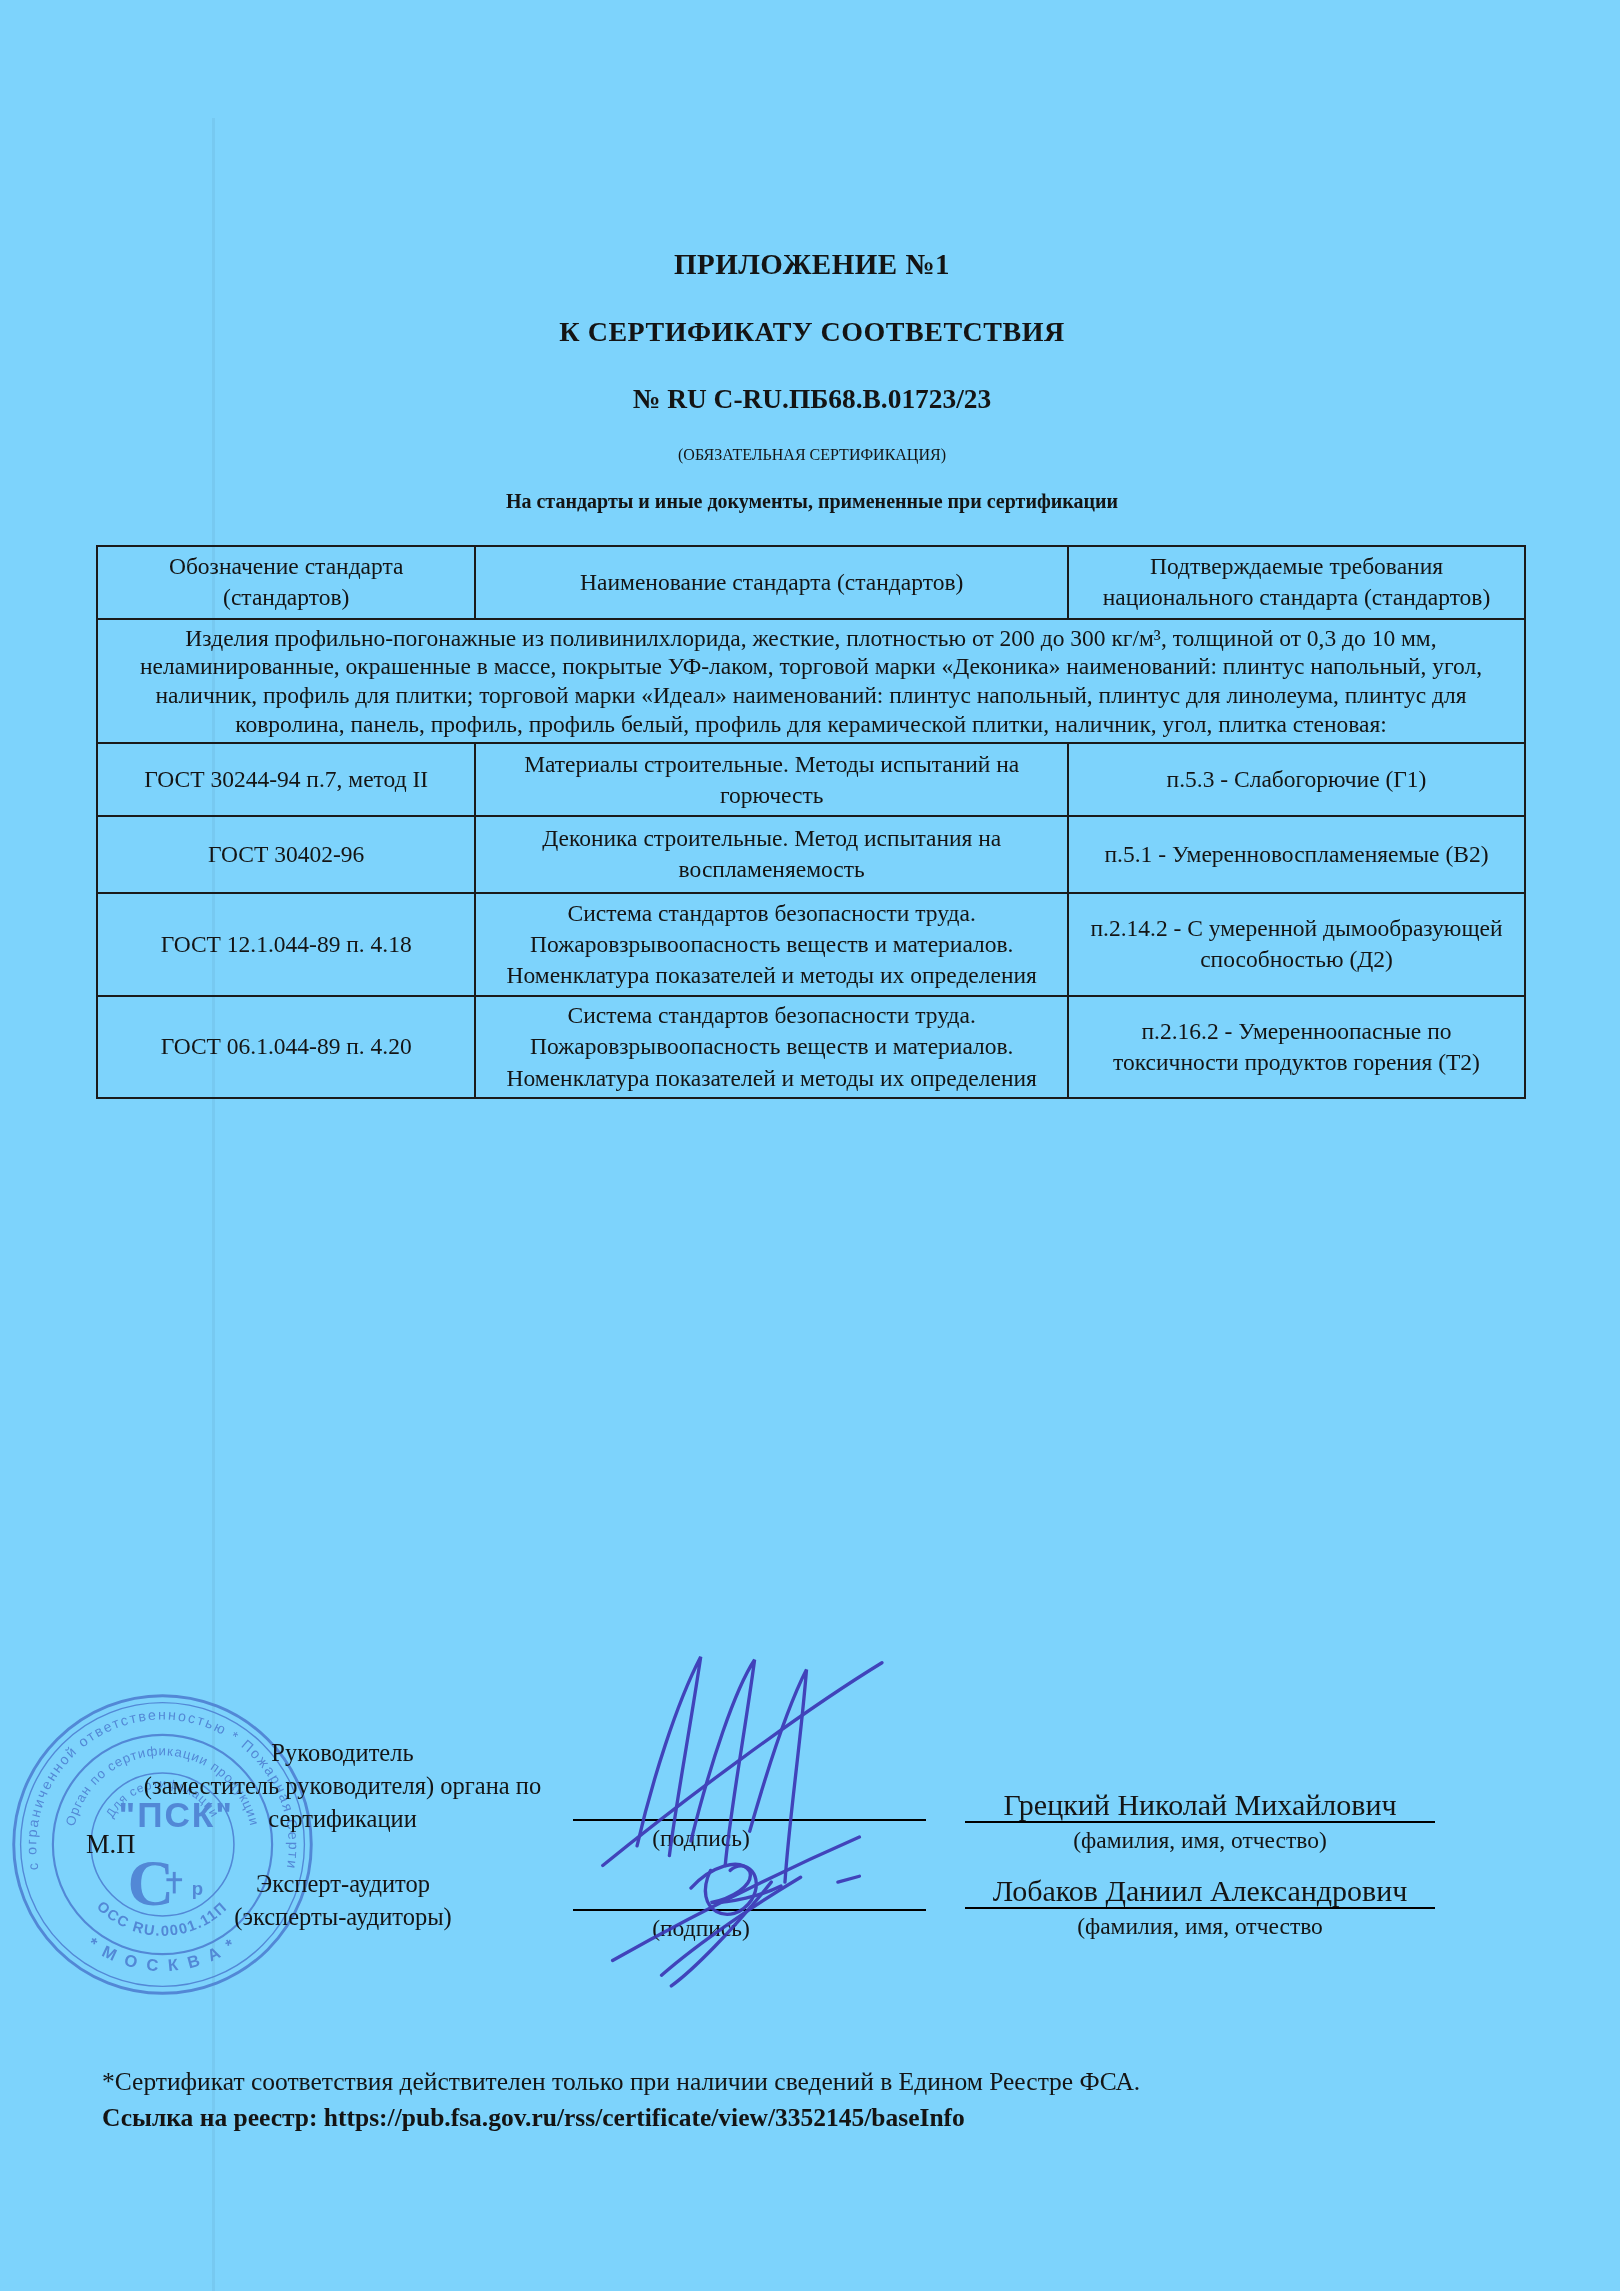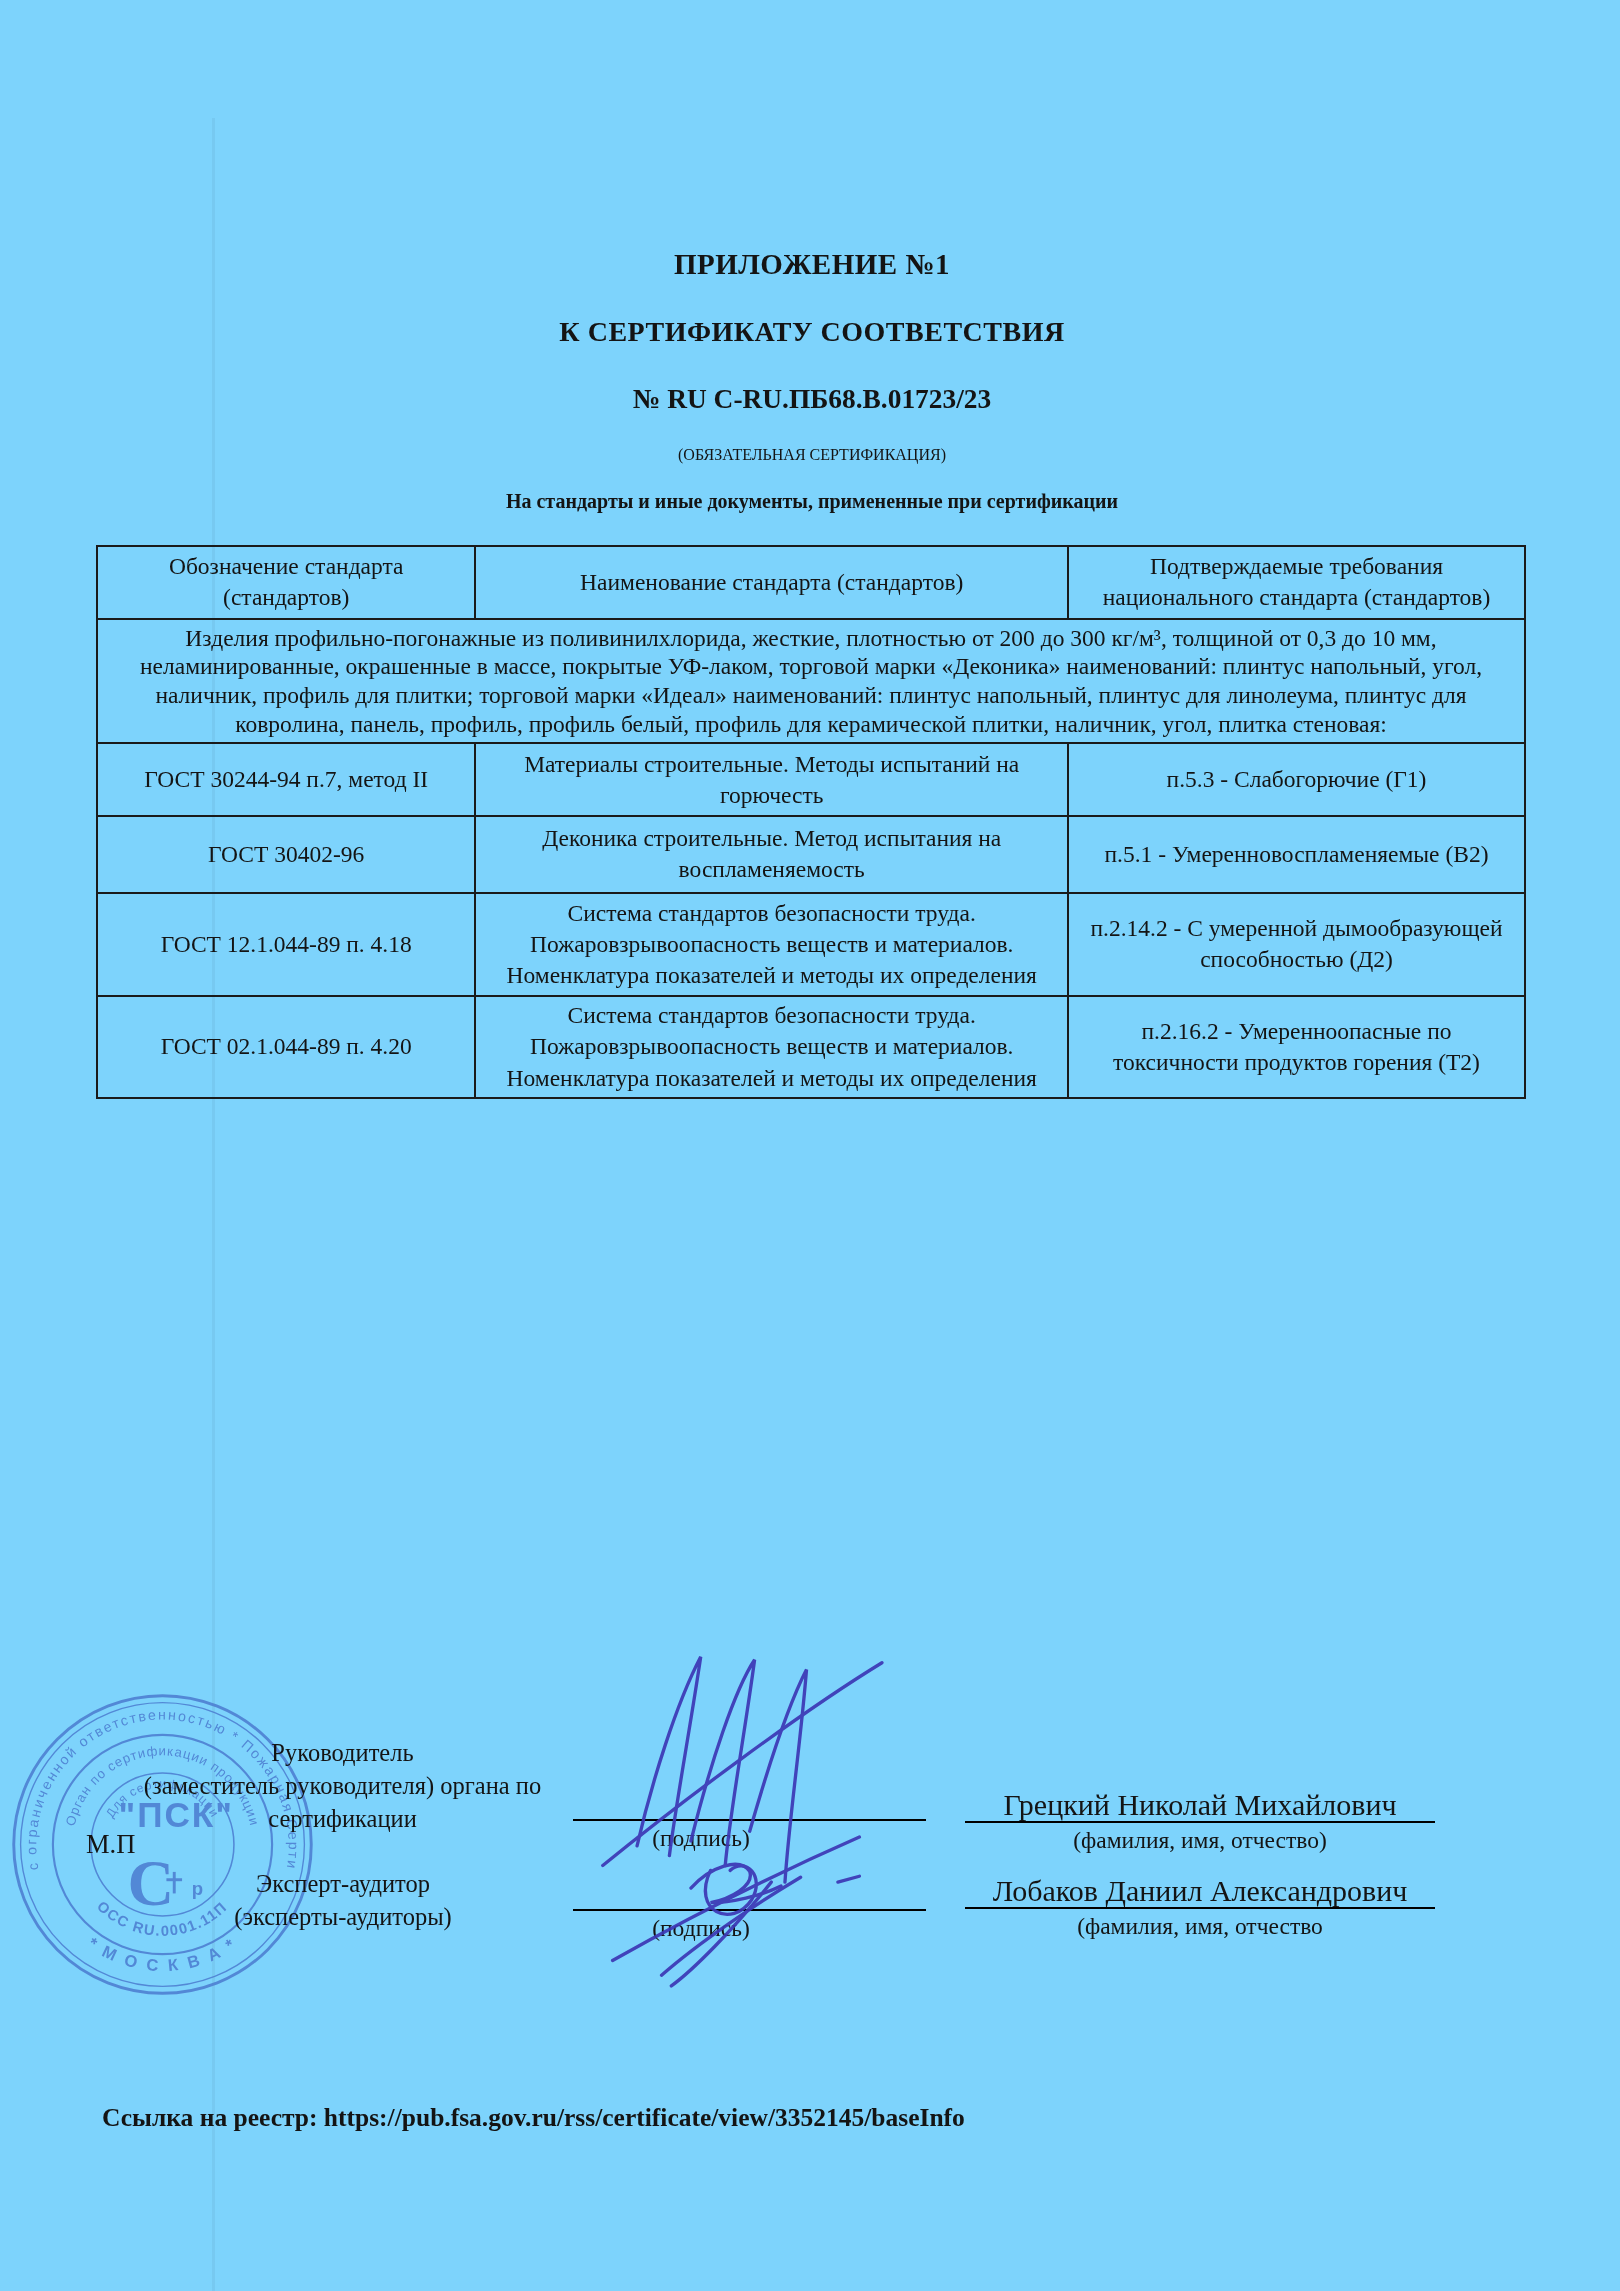--- a/index.html
+++ b/index.html
@@ -93,21 +93,21 @@
       <td class="c1">ГОСТ 30402-96</td>
       <td class="c2">Деконика строительные. Метод испытания на воспламеняемость</td>
       <td class="c3">п.5.1 - Умеренновоспламеняемые (В2)</td>
     </tr>
     <tr class="r-c">
       <td class="c1">ГОСТ 12.1.044-89 п. 4.18</td>
       <td class="c2">Система стандартов безопасности труда. Пожаровзрывоопасность веществ и материалов. Номенклатура показателей и методы их определения</td>
       <td class="c3">п.2.14.2 - С умеренной дымообразующей способностью (Д2)</td>
     </tr>
     <tr class="r-c">
-      <td class="c1">ГОСТ 02.1.044-89 п. 4.20</td>
+      <td class="c1">ГОСТ 06.1.044-89 п. 4.20</td>
       <td class="c2">Система стандартов безопасности труда. Пожаровзрывоопасность веществ и материалов. Номенклатура показателей и методы их определения</td>
       <td class="c3">п.2.16.2 - Умеренноопасные по токсичности продуктов горения (Т2)</td>
     </tr>
   </tbody>
     </table>
 
   <svg class="abs stamp-svg" style="left:2px;top:1684px;" width="321" height="321" viewBox="-164 -164 328 328">
     <g fill="none" stroke="#4d7ed1">
       <circle r="152" stroke-width="3"></circle>
       <circle r="145" stroke-width="1.4"></circle>
@@ -183,16 +183,17 @@
       <g>
         <path d="M150,258 C170,236 200,226 210,241 C215,256 190,269 170,273 C190,273 222,266 242,256"></path>
         <path d="M70,332 C150,287 240,242 322,206"></path>
         <path d="M120,347 C160,312 220,272 262,247"></path>
         <path d="M232,252 C192,302 152,342 130,358"></path>
         <path d="M300,252 L322,246"></path>
       </g>
     </g>
   </svg>
 
+  <div class="abs footer-note" style="left:102px;top:2064px;width:1372px;">*Сертификат соответствия действителен только при наличии сведений в Едином Реестре ФСА.</div>
   <div class="abs footer-note" style="left:102px;top:2100px;width:1372px;font-weight:bold;">Ссылка на реестр: https://pub.fsa.gov.ru/rss/certificate/view/3352145/baseInfo</div>
 
 </div>
 
 
 </body></html>

